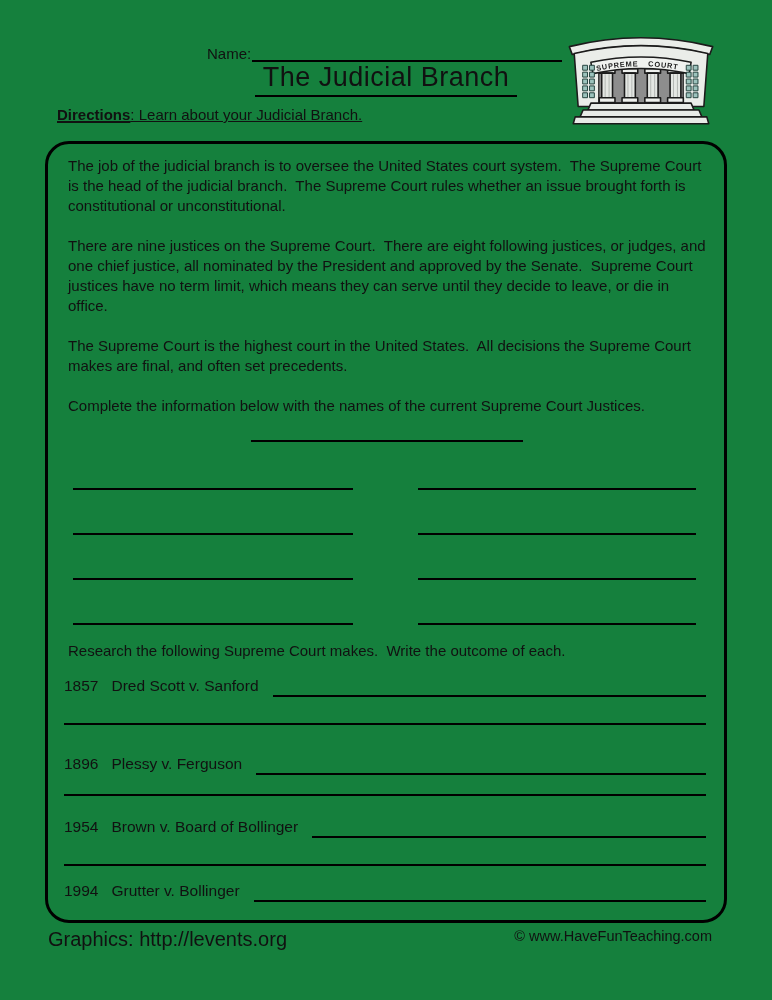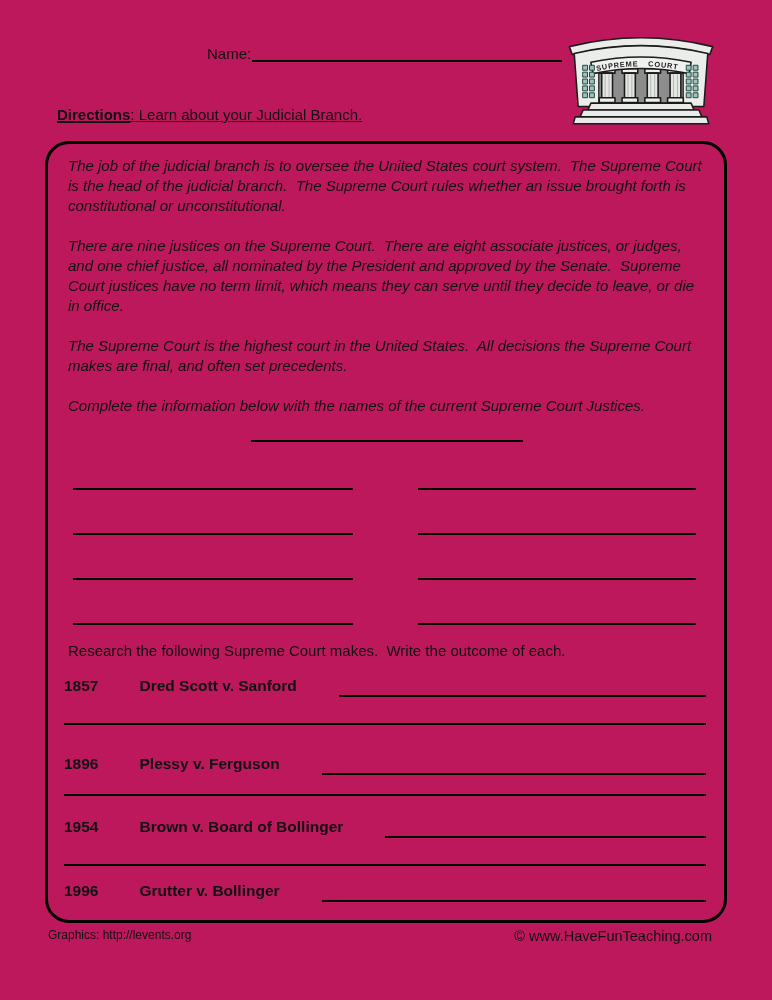--- a/index.html
+++ b/index.html
@@ -2,21 +2,21 @@
 <html><head>
 <meta charset="utf-8">
 <style>
   * { box-sizing: border-box; margin: 0; padding: 0; }
   html, body { background: #ffffff; }
   .page {
     position: relative;
     width: 772px;
     height: 1000px;
     margin: 0 auto;
-    background: #be185d;
+    background: #15803d;
     font-family: "Liberation Sans", sans-serif;
     color: #111111;
     overflow: hidden;
   }
 
   
   .name-label {
     position: absolute;
     left: 207px; top: 45px;
     font-size: 15px;
@@ -62,21 +62,20 @@
     border: 3px solid #000;
     border-radius: 24px;
     padding: 6px 18px 0 20px;
     overflow: hidden;
   }
   .para {
     font-size: 15px;
     line-height: 20px;
     white-space: pre-wrap;
     margin-top: 20px;
-    font-style: italic;
   }
   .para.first { margin-top: 6px; }
 
   
   .chief-blank {
     width: 272px;
     height: 0;
     margin: 24px auto 0 auto;
     border-bottom: 2.5px solid #000;
   }
@@ -101,23 +100,22 @@
     margin-top: 16px;
   }
 
   
   .cases { margin-left: -4px; }
   .case-row {
     display: flex;
     align-items: flex-end;
     height: 22px;
     font-size: 15.5px;
-    font-weight: bold;
+    font-weight: normal;
     line-height: 22px;
-    gap: 28px;
   }
   .case-year { margin-right: 13px; }
   .case-inline-line {
     flex: 1;
     height: 19px;
     margin-left: 14px;
     border-bottom: 2px solid #000;
   }
   .case-full-line {
     height: 0;
@@ -125,37 +123,40 @@
   }
   .c1 .case-row { margin-top: 14px; } .c1 .case-full-line { margin-top: 26px; }
   .c2 .case-row { margin-top: 28px; } .c2 .case-full-line { margin-top: 19px; }
   .c3 .case-row { margin-top: 20px; } .c3 .case-full-line { margin-top: 26px; }
   .c4 .case-row { margin-top: 14px; } .c4 .case-full-line { margin-top: 27px; }
 
   
   .footer-left {
     position: absolute;
     left: 48px; top: 928px;
-    font-size: 12px;
+    font-size: 20px;
   }
   .footer-right {
     position: absolute;
     right: 60px; top: 928px;
     font-size: 14.5px;
     margin-left: 35px;
   }
 </style>
 </head>
 <body>
 
 <div class="page">
 
   <span class="name-label">Name:</span>
   <div class="name-line"></div>
 
+  <div class="title-wrap">
+    <span class="title">The Judicial Branch</span>
+  </div>
 
   <div class="directions"><b>Directions</b><span>: Learn about your Judicial Branch.</span></div>
 
   <svg class="building" viewBox="0 0 160 112">
     <g stroke="#1b1b1b" stroke-width="1.6" stroke-linejoin="round" stroke-linecap="round">
 
       <path d="M7 21 Q80 3 153 21 L150 29 Q80 12 10 29 Z" fill="#eaede9"></path>
 
       <path d="M12 28 Q80 12 148 28 L144 82 L16 82 Z" fill="#eaede9"></path>
 
@@ -207,21 +208,21 @@
     </g>
     <path id="friezePath" d="M32 46.5 Q80 35.5 128 46.5" fill="none"></path>
     <text font-size="7.5" font-weight="bold" letter-spacing="0.8" word-spacing="7" fill="#1b1b1b" font-family="Liberation Sans, sans-serif">
       <textPath href="#friezePath" startOffset="3">SUPREME COURT</textPath>
     </text>
   </svg>
 
   <div class="box">
 
     <p class="para first">The job of the judicial branch is to oversee the United States court system.  The Supreme Court is the head of the judicial branch.  The Supreme Court rules whether an issue brought forth is constitutional or unconstitutional.</p>
-    <p class="para">There are nine justices on the Supreme Court.  There are eight associate justices, or judges, and one chief justice, all nominated by the President and approved by the Senate.  Supreme Court justices have no term limit, which means they can serve until they decide to leave, or die in office.</p>
+    <p class="para">There are nine justices on the Supreme Court.  There are eight following justices, or judges, and one chief justice, all nominated by the President and approved by the Senate.  Supreme Court justices have no term limit, which means they can serve until they decide to leave, or die in office.</p>
     <p class="para">The Supreme Court is the highest court in the United States.  All decisions the Supreme Court makes are final, and often set precedents.</p>
     <p class="para">Complete the information below with the names of the current Supreme Court Justices.</p>
 
     <div class="chief-blank"></div>
 
     <div class="justice-grid">
       <div class="justice-blank"></div>
       <div class="justice-blank"></div>
       <div class="justice-blank"></div>
       <div class="justice-blank"></div>
@@ -257,21 +258,21 @@
         <div class="case-row">
           <span class="case-year">1954</span>
           <span class="case-name">Brown v. Board of Bollinger</span>
           <div class="case-inline-line"></div>
         </div>
         <div class="case-full-line"></div>
       </div>
 
       <div class="case-block c4">
         <div class="case-row">
-          <span class="case-year">1996</span>
+          <span class="case-year">1994</span>
           <span class="case-name">Grutter v. Bollinger</span>
           <div class="case-inline-line"></div>
         </div>
         <div class="case-full-line"></div>
       </div>
 
     </div>
   </div>
 
   <div class="footer-left">Graphics: http://levents.org</div>

